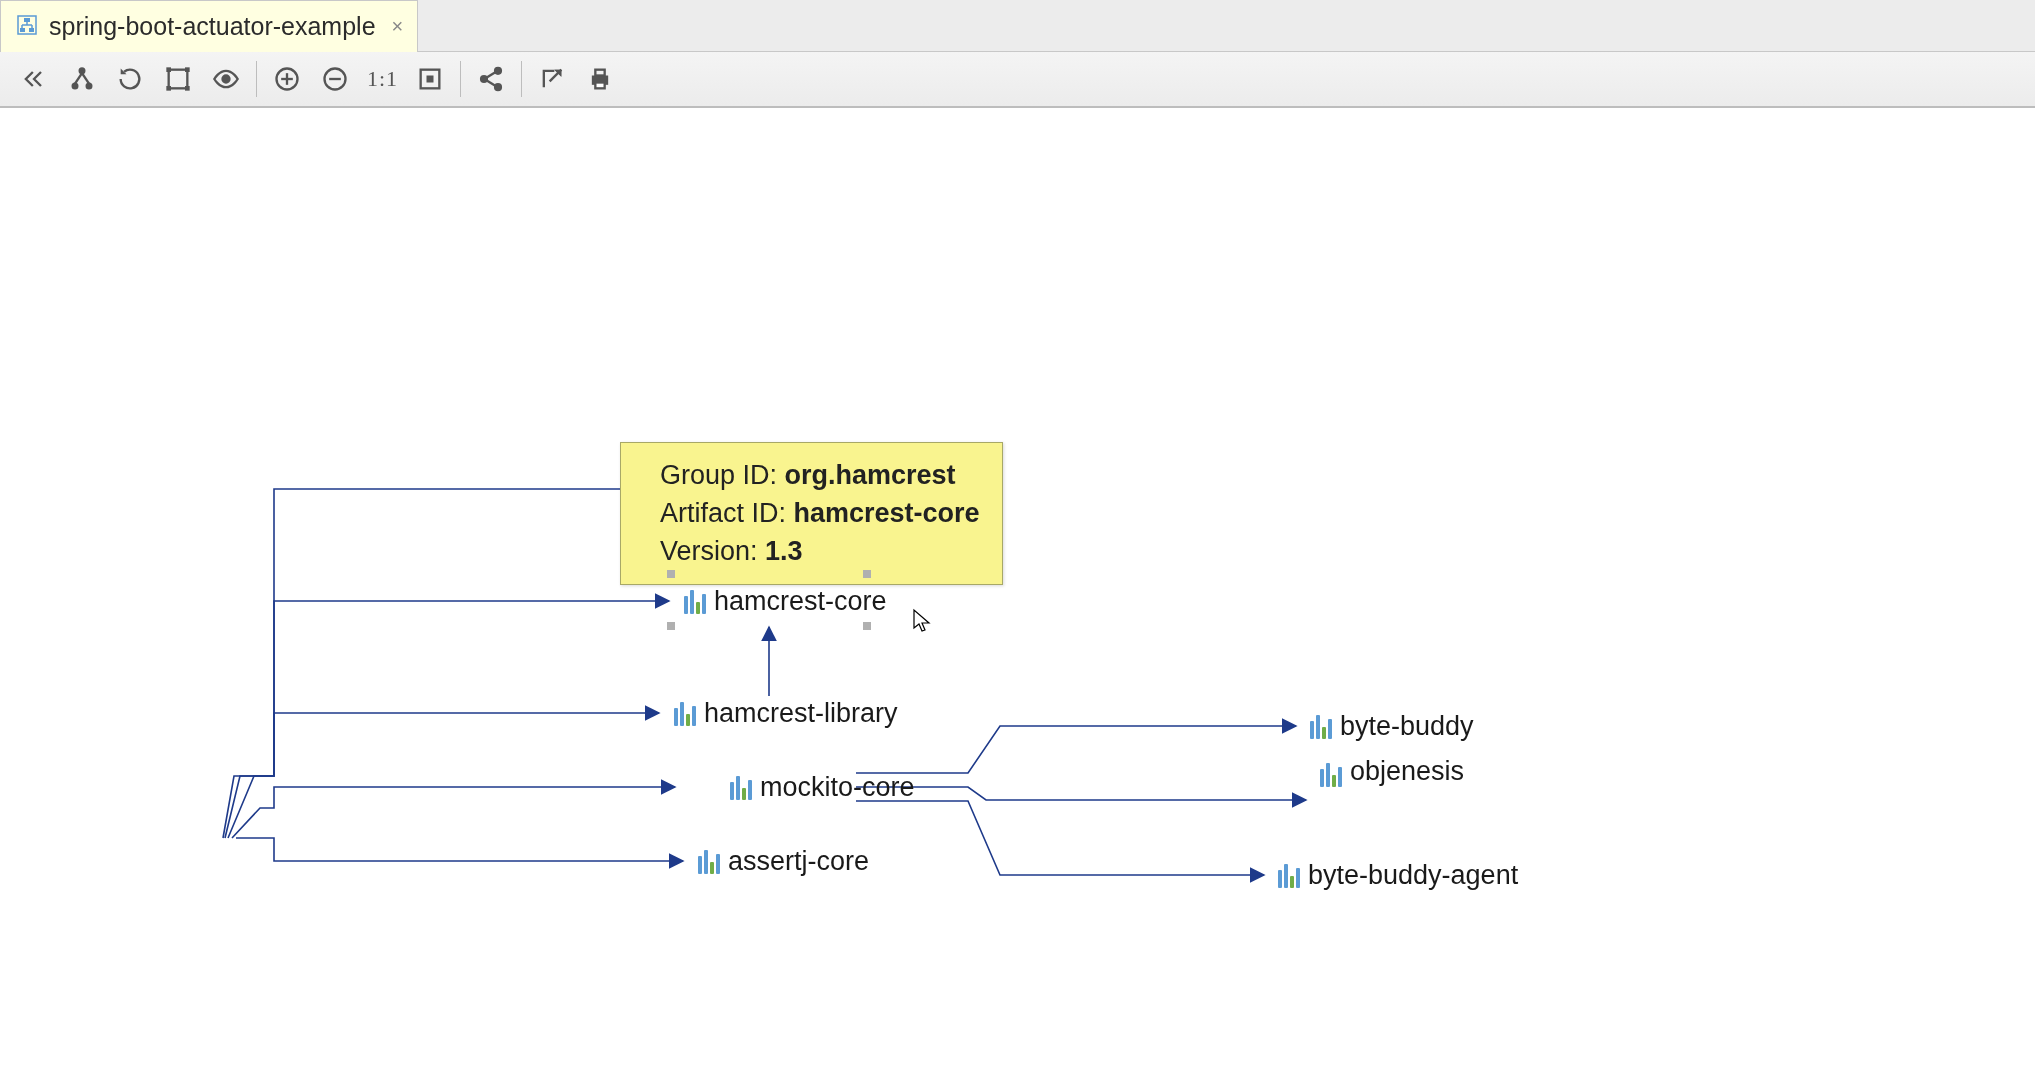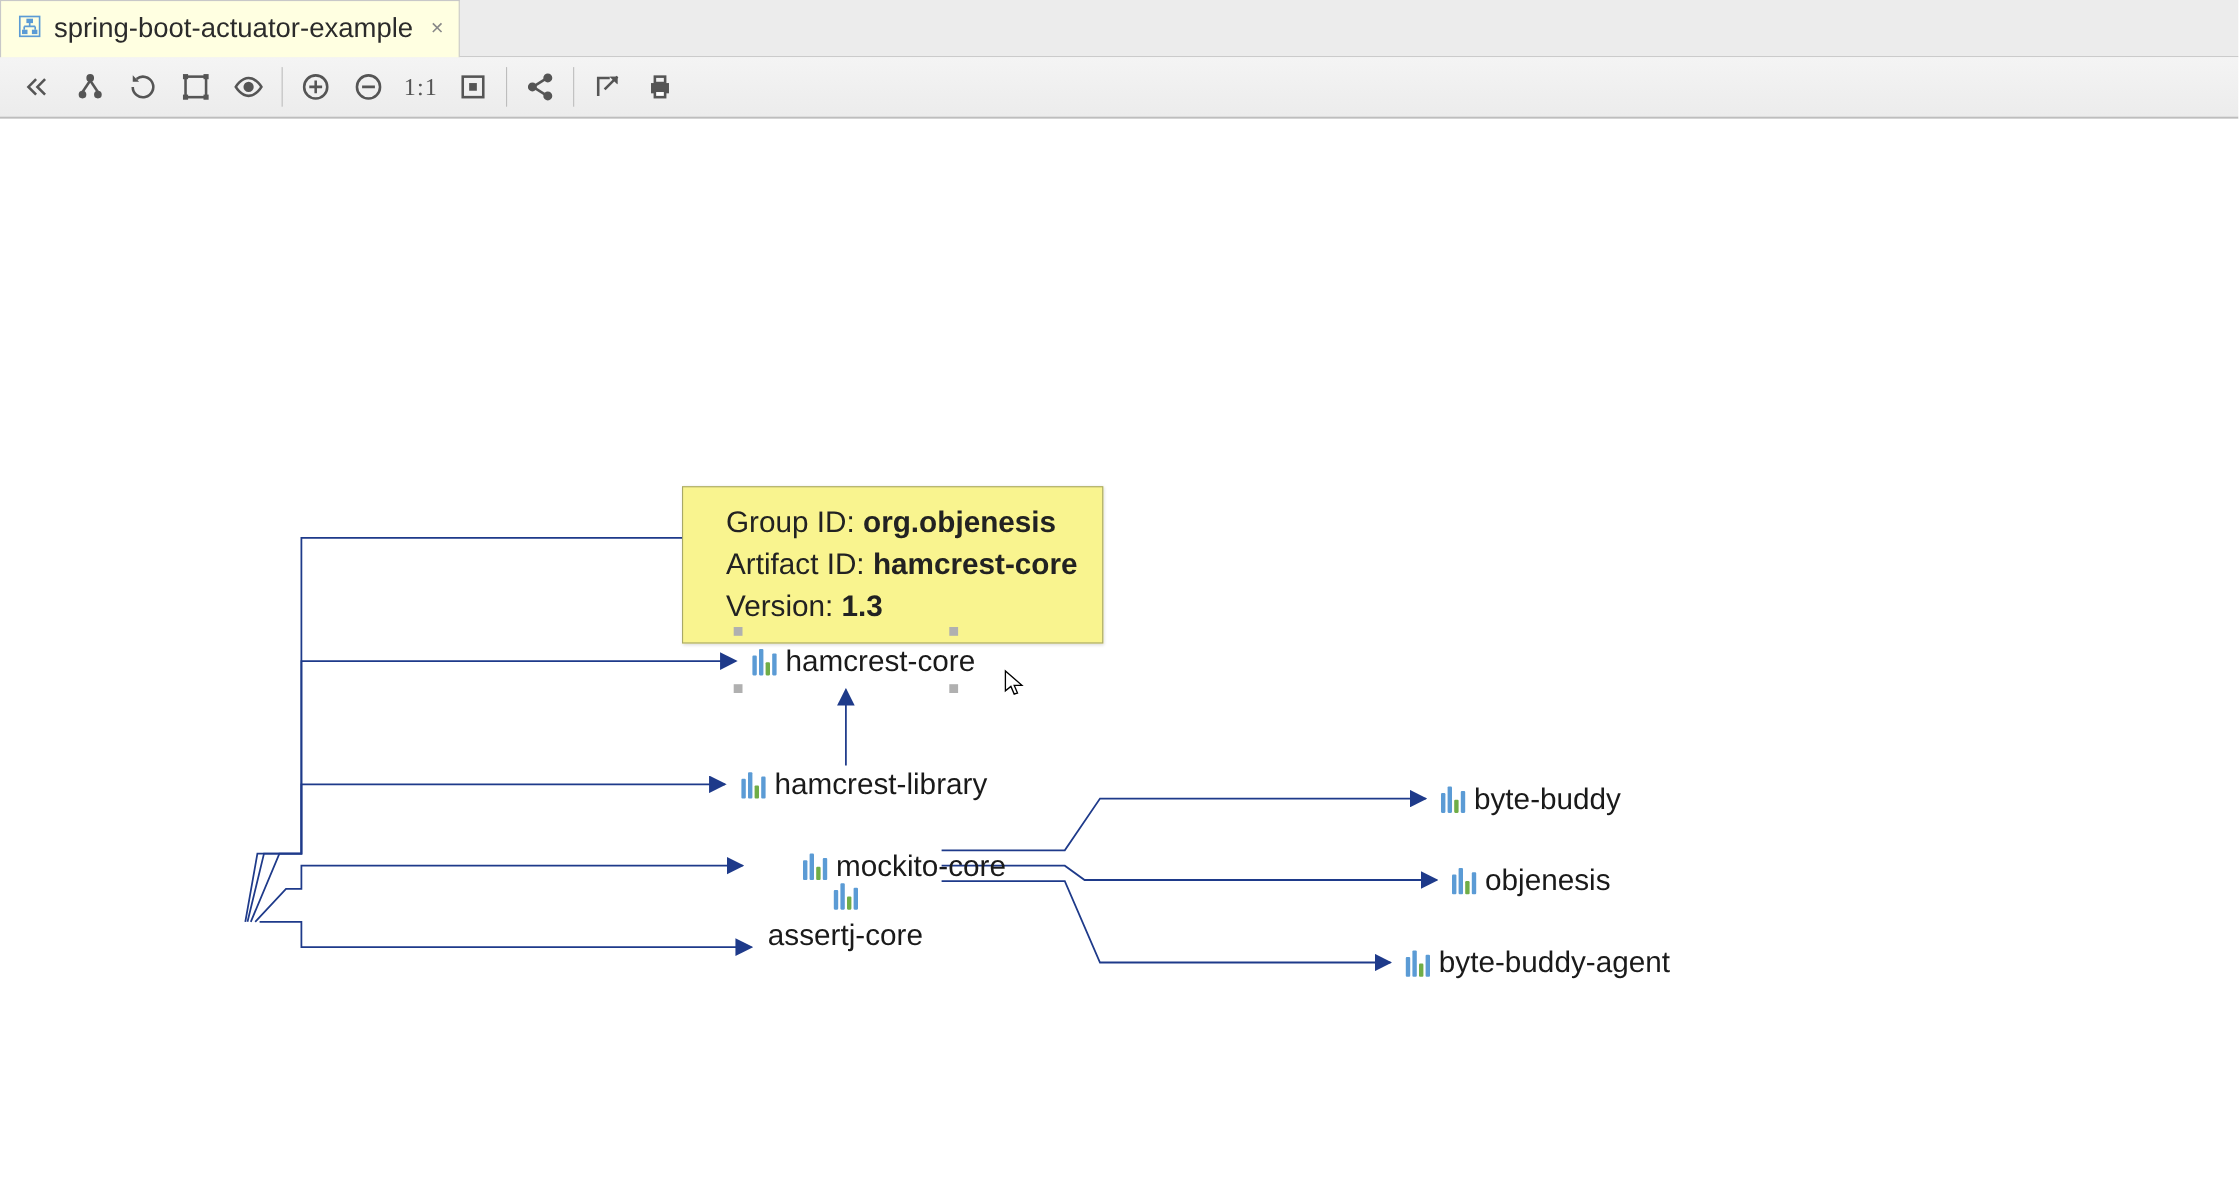--- a/index.html
+++ b/index.html
@@ -297,21 +297,21 @@
         <span class="lb3"></span>
         <span class="lb4"></span>
       </span>
     <span>junit</span>
   </div>
 
   <div class="tooltip-shadow" style="left:625px; top:338px; width:296px; height:118px;"></div>
 
   <div class="tooltip" style="left:620px; top:334px;">
     <div>
-      <span class="tt-label">Group ID: </span><span class="tt-value">org.objenesis</span>
+      <span class="tt-label">Group ID: </span><span class="tt-value">org.hamcrest</span>
     </div>
     <div>
       <span class="tt-label">Artifact ID: </span><span class="tt-value">hamcrest-core</span>
     </div>
     <div>
       <span class="tt-label">Version: </span><span class="tt-value">1.3</span>
     </div>
   </div>
 
   <div class="handle" style="left:667px; top:462px;"></div>
@@ -342,41 +342,41 @@
   <div class="node" style="left:706px; top:664px;padding-left:24px;">
     <span class="lib-icon">
         <span class="lb1"></span>
         <span class="lb2"></span>
         <span class="lb3"></span>
         <span class="lb4"></span>
       </span>
     <span>mockito-core</span>
   </div>
 
-  <div class="node" style="left:698px; top:695px;flex-direction:column;">
+  <div class="node" style="left:698px; top:738px;">
     <span class="lib-icon">
         <span class="lb1"></span>
         <span class="lb2"></span>
         <span class="lb3"></span>
         <span class="lb4"></span>
       </span>
     <span>assertj-core</span>
   </div>
 
   <div class="node" style="left:1310px; top:603px;">
     <span class="lib-icon">
         <span class="lb1"></span>
         <span class="lb2"></span>
         <span class="lb3"></span>
         <span class="lb4"></span>
       </span>
     <span>byte-buddy</span>
   </div>
 
-  <div class="node" style="left:1320px; top:677px;">
+  <div class="node" style="left:1320px; top:648px;align-items:flex-end;">
     <span class="lib-icon">
         <span class="lb1"></span>
         <span class="lb2"></span>
         <span class="lb3"></span>
         <span class="lb4"></span>
       </span>
     <span>objenesis</span>
   </div>
 
   <div class="node" style="left:1278px; top:752px;">

